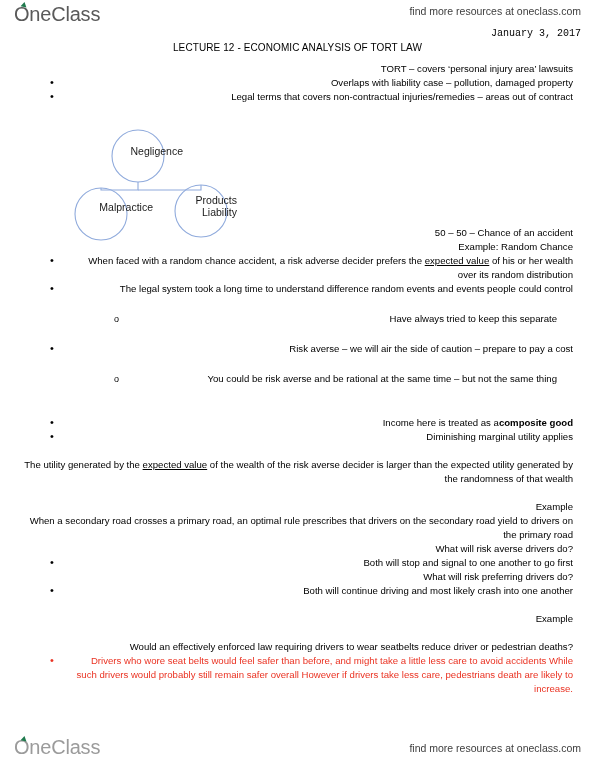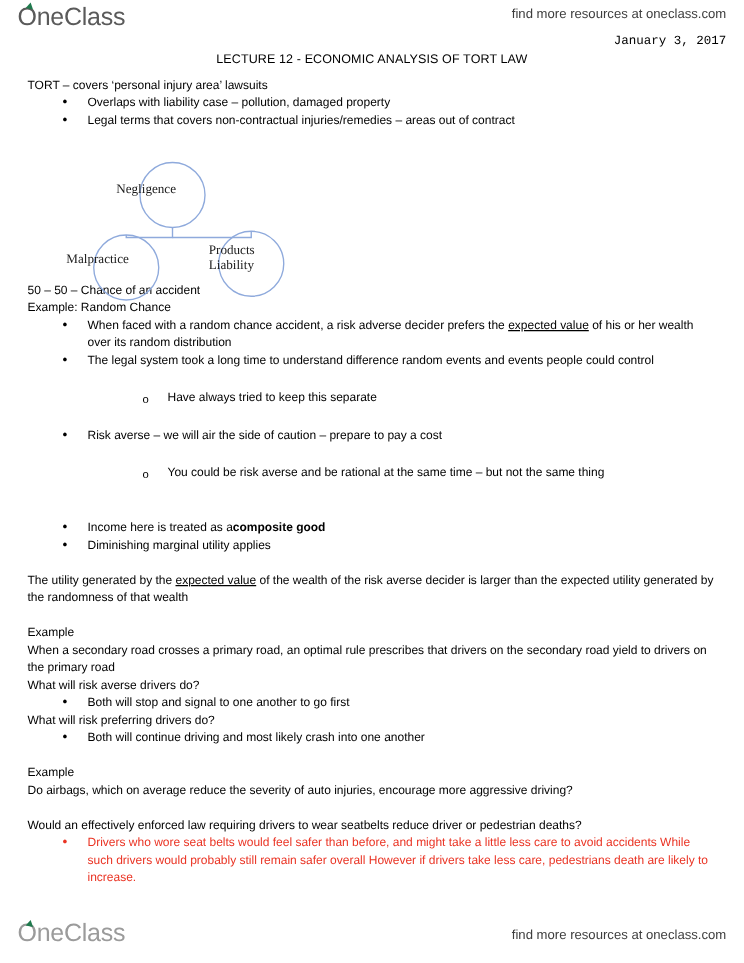--- a/index.html
+++ b/index.html
@@ -81,20 +81,21 @@
   }
 
   
   .content {
     position: absolute;
     left: 22px;
     top: 62px;
     width: 551px;
     font-size: 9.6px;
     line-height: 14px;
+    text-align: right;
   }
   .para {
     margin: 0 0 0 0;
     white-space: normal;
   }
   .spacer-line { height: 14px; }
 
   ul.lvl1 {
     list-style: none;
     margin: 0;
@@ -143,25 +144,25 @@
   .diagram {
     position: absolute;
     left: 55px;
     top: 126px;
     width: 250px;
     height: 118px;
   }
   .diagram svg { display: block; }
   .node-label {
     position: absolute;
-    font-family: Liberation Serif, serif;
+    font-family: Liberation Sans, sans-serif;
     font-size: 10.5px;
     line-height: 11.5px;
     color: #1b1b1b;
-    text-align: left;
+    text-align: right;
     white-space: nowrap;
   }
   #lbl-negligence { left: 38px;  top: 20px; width: 90px; }
   #lbl-malpractice { left: -2px; top: 76px; width: 100px; }
   #lbl-products   { left: 112px; top: 69px; width: 70px; white-space: normal; }
 
   
   .doc-footer {
     position: absolute;
     left: 0;
@@ -262,21 +263,20 @@
       <li><span>Both will stop and signal to one another to go first</span></li>
     </ul>
     <div class="para">What will risk preferring drivers do?</div>
     <ul class="lvl1">
       <li><span>Both will continue driving and most likely crash into one another</span></li>
     </ul>
 
     <div class="spacer-line"></div>
 
     <div class="para">Example</div>
-    <div class="para">Do airbags, which on average reduce the severity of auto injuries, encourage more aggressive driving?</div>
     <div class="spacer-line"></div>
     <div class="para">Would an effectively enforced law requiring drivers to wear seatbelts reduce driver or pedestrian deaths?</div>
     <ul class="lvl1 red">
       <li><span>Drivers who wore seat belts would feel safer than before, and might take a little less care to avoid accidents  While such drivers would probably still remain safer overall  However if drivers take less care, pedestrians death are likely to increase.</span></li>
     </ul>
 
   </div>
 
   <div class="diagram">
     <svg width="250" height="118" viewBox="0 0 250 118">

